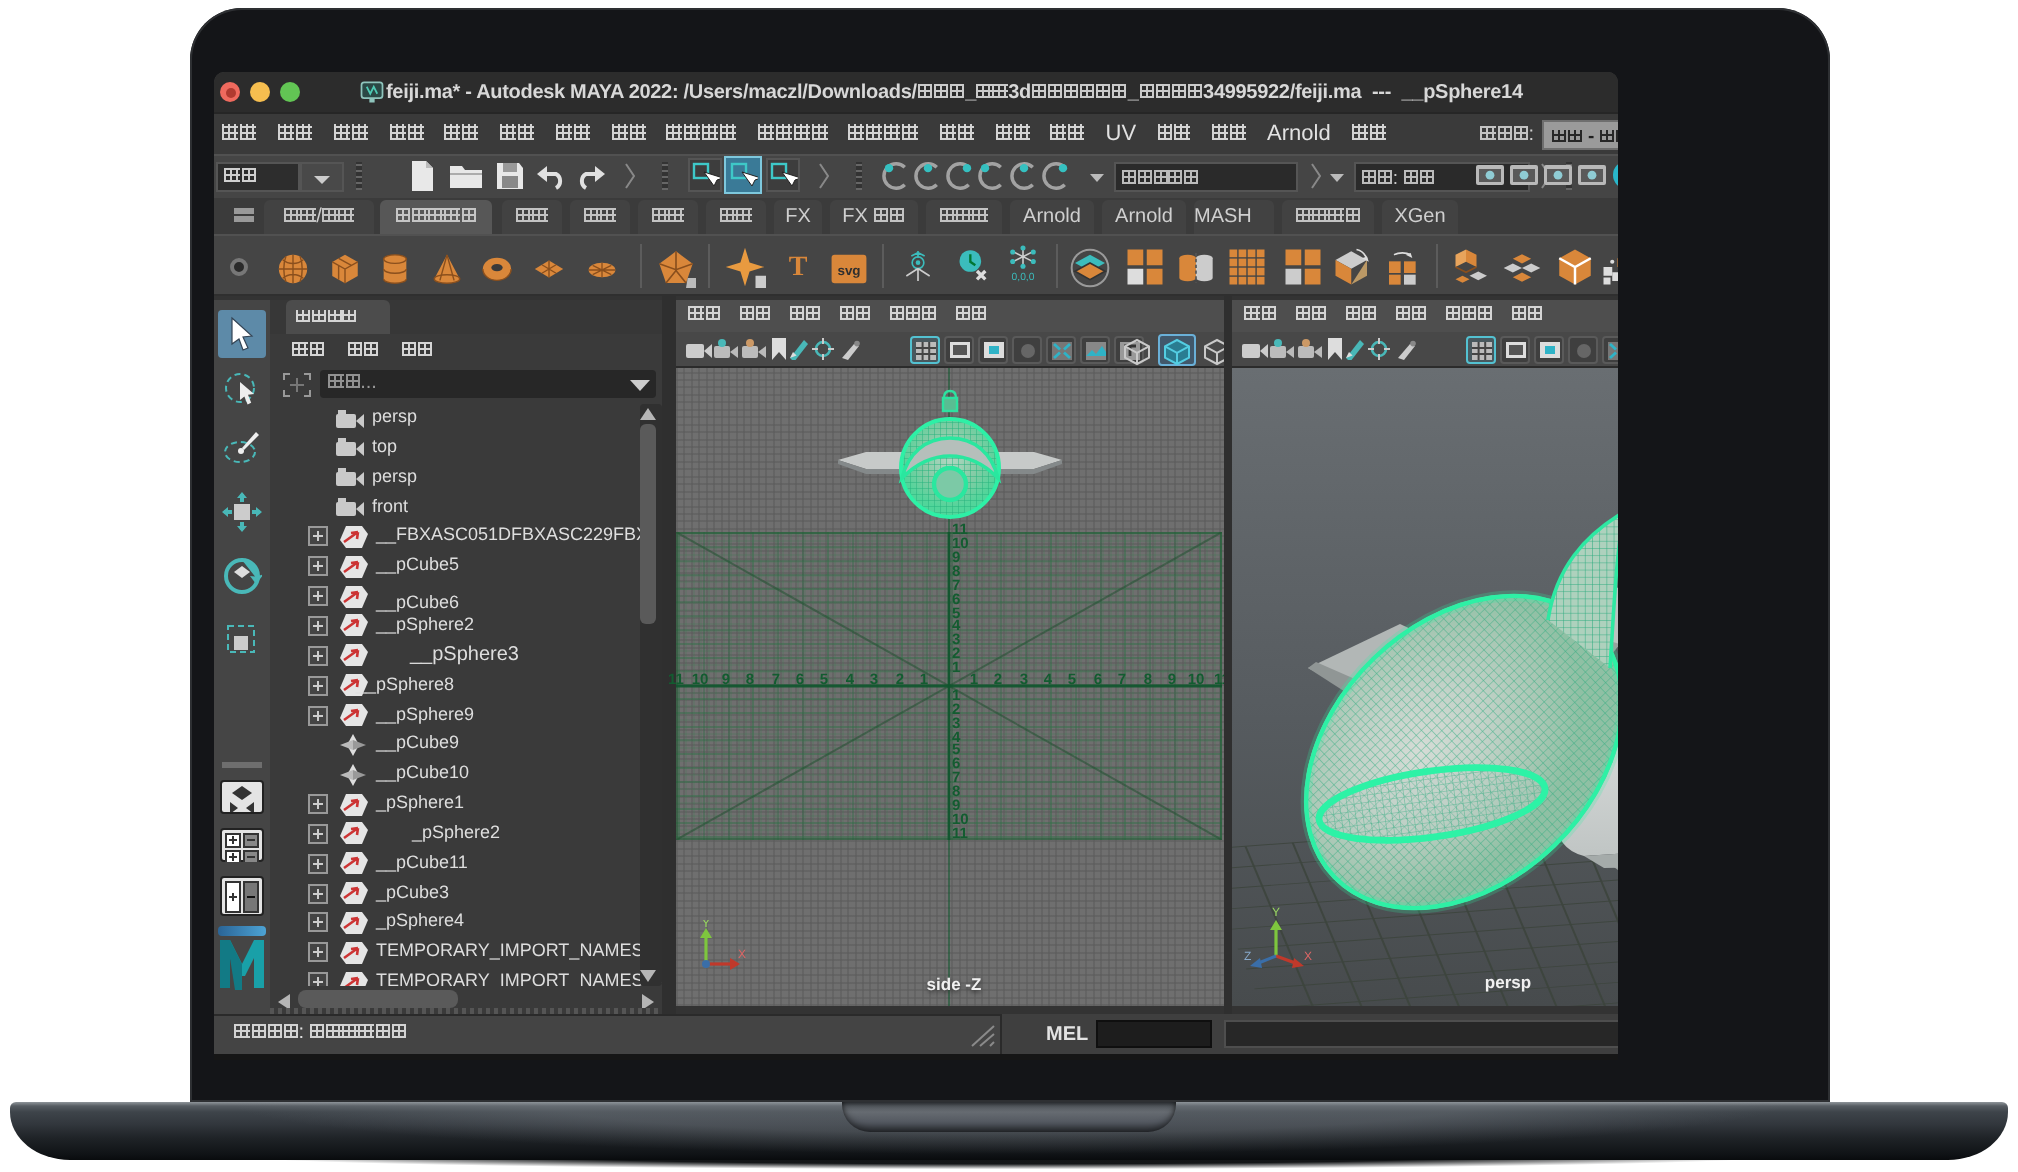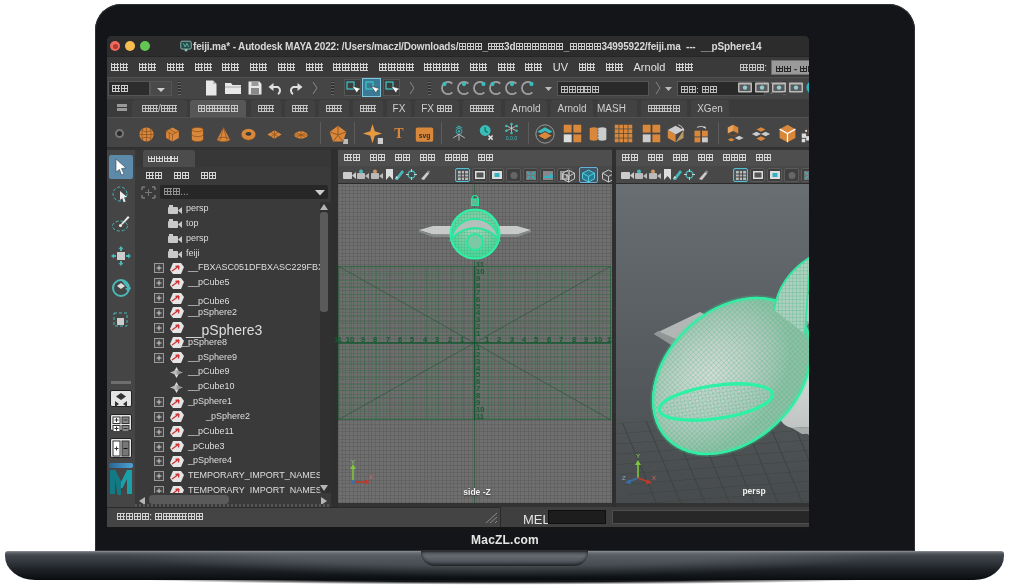--- a/index.html
+++ b/index.html
@@ -508,21 +508,21 @@
           <rect x="0" y="2" width="10" height="7" rx="1" fill="#c9c9c9"></rect>
           <path d="M10 5.5L14 2v7z" fill="#c9c9c9"></path>
           <rect x="1" y="0" width="4" height="2.5" fill="#c9c9c9"></rect>
         </svg>
         <span class="a" style="left:79px;top:196.7px;font-size:9px;color:#dedede;white-space:nowrap">persp</span>
         <svg class="a" style="left:61px;top:213.1px" width="15" height="10" viewBox="0 0 15 10">
           <rect x="0" y="2" width="10" height="7" rx="1" fill="#c9c9c9"></rect>
           <path d="M10 5.5L14 2v7z" fill="#c9c9c9"></path>
           <rect x="1" y="0" width="4" height="2.5" fill="#c9c9c9"></rect>
         </svg>
-        <span class="a" style="left:79px;top:211.6px;font-size:9px;color:#dedede;white-space:nowrap">feiji</span>
+        <span class="a" style="left:79px;top:211.6px;font-size:9px;color:#dedede;white-space:nowrap">front</span>
         <svg class="a" style="left:47px;top:227.4px" width="10" height="10">
           <rect x="0.5" y="0.5" width="9" height="9" fill="#444" stroke="#999"></rect>
           <path d="M2.5 5h5M5 2.5v5" stroke="#ccc"></path>
         </svg>
         <svg class="a" style="left:63px;top:226.9px" width="14" height="11" viewBox="0 0 14 11">
           <path d="M3 0h8l3 4-3 7H3L0 7z" fill="#e5e5e5"></path>
           <path d="M2 8L9 3M9 3l-3.5.5M9 3l-.5 3.5" stroke="#c33" stroke-width="1.3" fill="none"></path>
         </svg>
         <span class="a" style="left:81px;top:226.4px;font-size:9px;color:#dedede;white-space:nowrap">__FBXASC051DFBXASC229FBXASC1:</span>
         <svg class="a" style="left:47px;top:242.2px" width="10" height="10">
@@ -553,21 +553,21 @@
         </svg>
         <span class="a" style="left:81px;top:270.9px;font-size:9px;color:#dedede;white-space:nowrap">__pSphere2</span>
         <svg class="a" style="left:47px;top:286.8px" width="10" height="10">
           <rect x="0.5" y="0.5" width="9" height="9" fill="#444" stroke="#999"></rect>
           <path d="M2.5 5h5M5 2.5v5" stroke="#ccc"></path>
         </svg>
         <svg class="a" style="left:63px;top:286.3px" width="14" height="11" viewBox="0 0 14 11">
           <path d="M3 0h8l3 4-3 7H3L0 7z" fill="#e5e5e5"></path>
           <path d="M2 8L9 3M9 3l-3.5.5M9 3l-.5 3.5" stroke="#c33" stroke-width="1.3" fill="none"></path>
         </svg>
-        <span class="a" style="left:79px;top:285.8px;font-size:14px;color:#dedede;white-space:nowrap">__pSphere3</span>
+        <span class="a" style="left:98px;top:285.8px;font-size:10px;color:#dedede;white-space:nowrap">__pSphere3</span>
         <svg class="a" style="left:47px;top:301.6px" width="10" height="10">
           <rect x="0.5" y="0.5" width="9" height="9" fill="#444" stroke="#999"></rect>
           <path d="M2.5 5h5M5 2.5v5" stroke="#ccc"></path>
         </svg>
         <svg class="a" style="left:63px;top:301.1px" width="14" height="11" viewBox="0 0 14 11">
           <path d="M3 0h8l3 4-3 7H3L0 7z" fill="#e5e5e5"></path>
           <path d="M2 8L9 3M9 3l-3.5.5M9 3l-.5 3.5" stroke="#c33" stroke-width="1.3" fill="none"></path>
         </svg>
         <span class="a" style="left:71px;top:300.6px;font-size:9px;color:#dedede;white-space:nowrap">__pSphere8</span>
         <svg class="a" style="left:47px;top:316.5px" width="10" height="10">
@@ -1032,28 +1032,27 @@
           <i class="cj" style="width:7px;height:7px;margin:1px 0"></i>
           <i class="cj" style="width:7px;height:7px;margin:1px 0"></i>
           <i class="cj" style="width:7px;height:7px;margin:1px 0"></i>
         </div>
         <div class="a" style="left:0px;top:471px;width:797px;height:20px;background:#444;border-top:1px solid #2a2a2a;"></div>
         <div class="a" style="left:10px;top:475px;width:200px;height:14px;color:#e0e0e0;font-size:10px;white-space:nowrap;"><i class="cj"></i><i class="cj"></i><i class="cj"></i><i class="cj"></i>: <i class="cj"></i><i class="cj"></i><i class="cj"></i><i class="cj"></i><i class="cj"></i><i class="cj"></i></div>
         <svg class="a" style="left:378px;top:476px" width="13" height="12">
           <path d="M12 1L1 11M12 5L5 11M12 9l-2 2" stroke="#8a8a8a"></path>
         </svg>
         <div class="a" style="left:393px;top:471px;width:404px;height:20px;background:#3f3f3f;border-left:1px solid #2a2a2a;"></div>
-        <span class="a" style="left:416px;top:475.5px;font-size:13px;font-weight:normal;color:#e3e3e3">MEL</span>
+        <span class="a" style="left:416px;top:475.5px;font-size:10px;font-weight:bold;color:#e3e3e3">MEL</span>
         <div class="a" style="left:441px;top:474px;width:58px;height:14px;background:#1d1d1d;border:1px solid #0f0f0f;"></div>
         <div class="a" style="left:505px;top:474px;width:268px;height:14px;background:#272727;border:1px solid #4e4e4e;"></div>
         <div class="a" style="left:777px;top:473.5px;width:15px;height:15px;background:#4a4a4a;border:1px solid #666;border-radius:2px;"></div>
         <svg class="a" style="left:780px;top:476.5px" width="9" height="9">
           <rect x="0.5" y="0.5" width="8" height="8" fill="none" stroke="#ccc"></rect>
           <path d="M2.5 2.5h4v4h-4z" fill="none" stroke="#ccc"></path>
         </svg>
         <div class="a" style="left:0px;top:491px;width:797px;height:3px;background:#161616;"></div>
       </div>
-      <div id="maczl">MacZL.com</div>
     </div>
     <div id="base">
       <div id="basehl"></div>
       <div id="notch"></div>
     </div>
   </div>
 </body></html>

